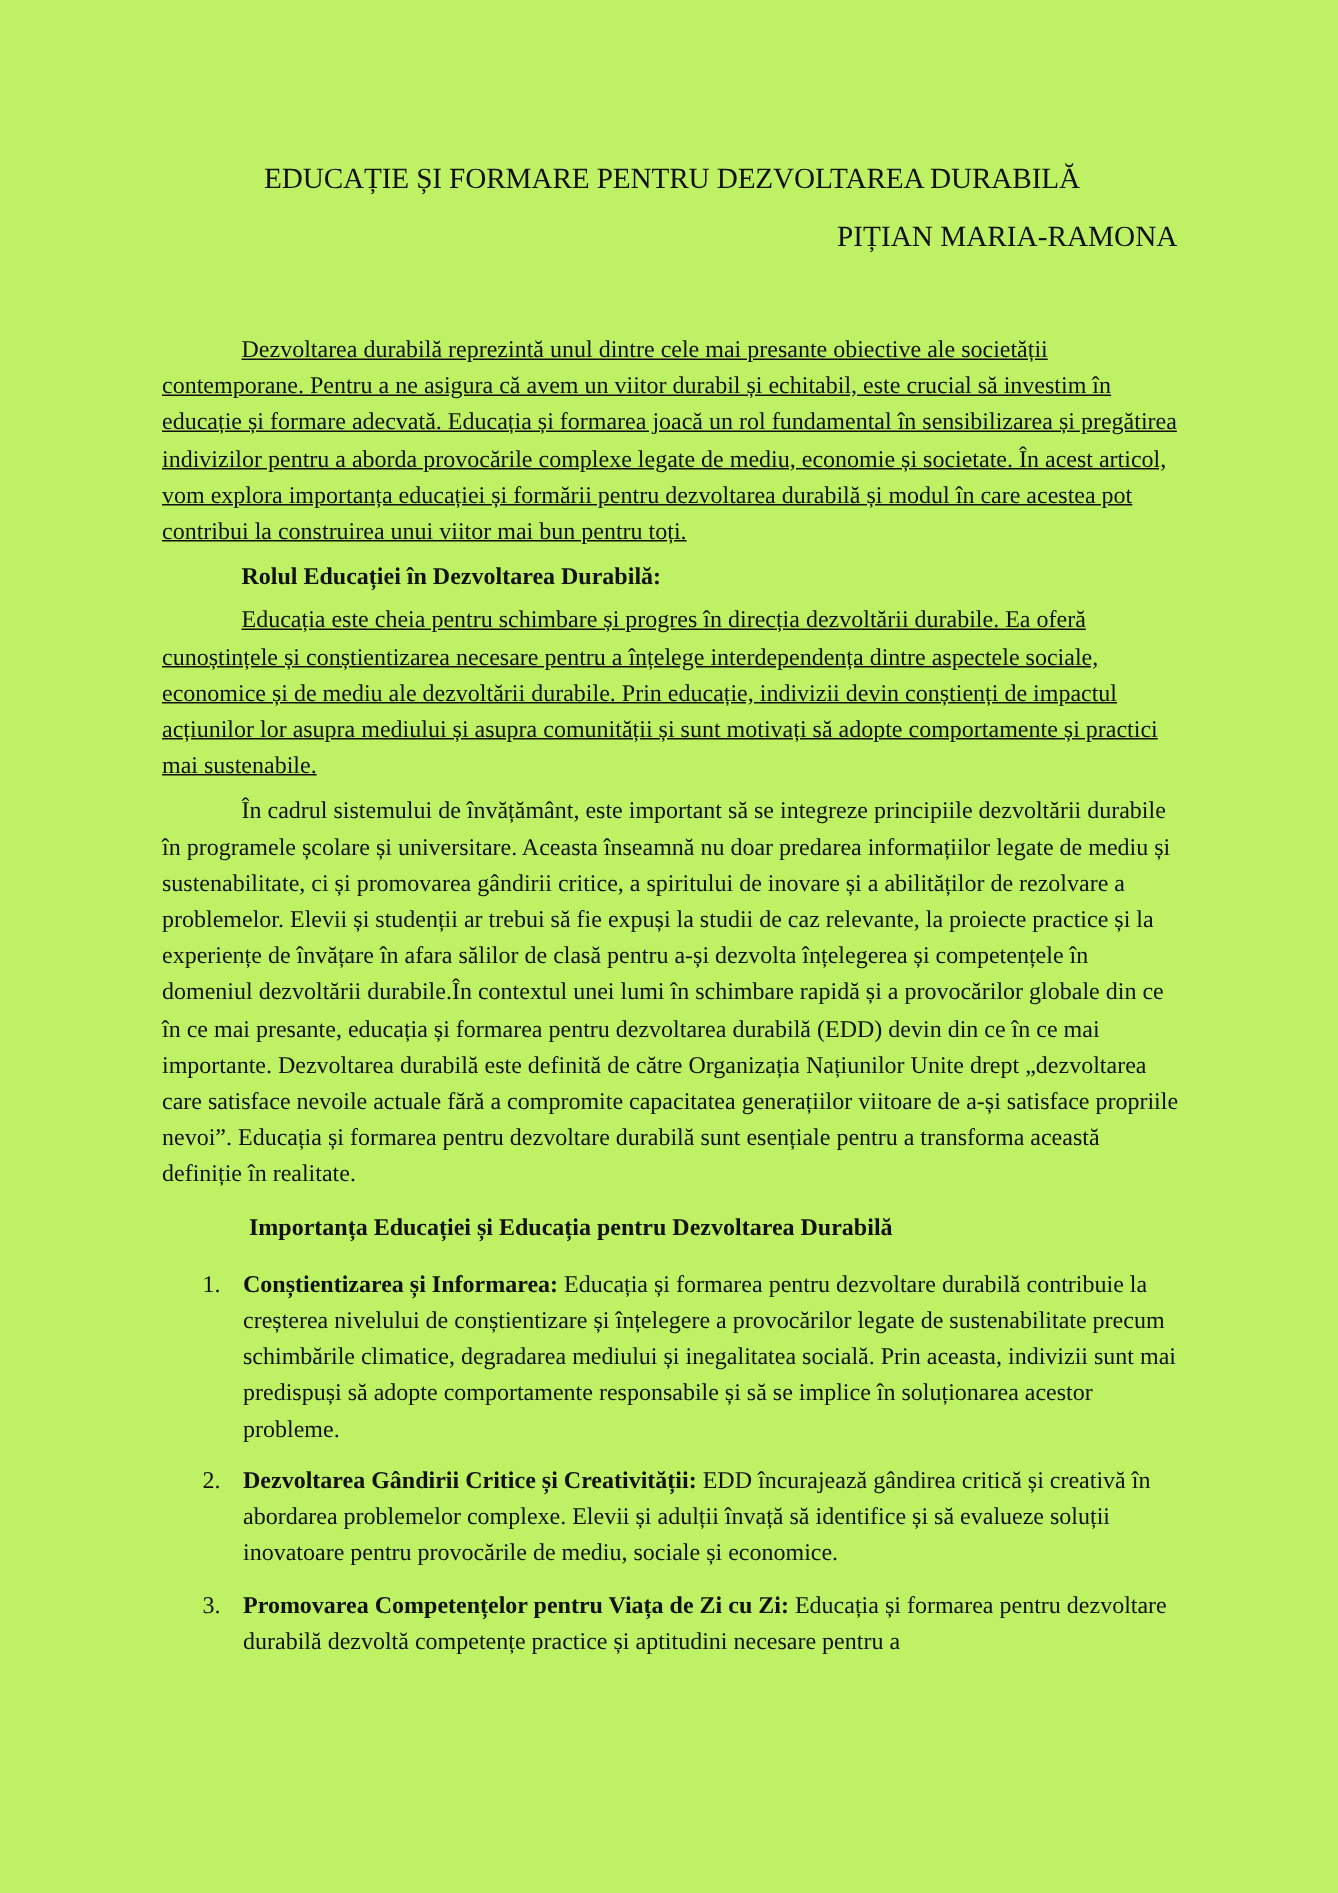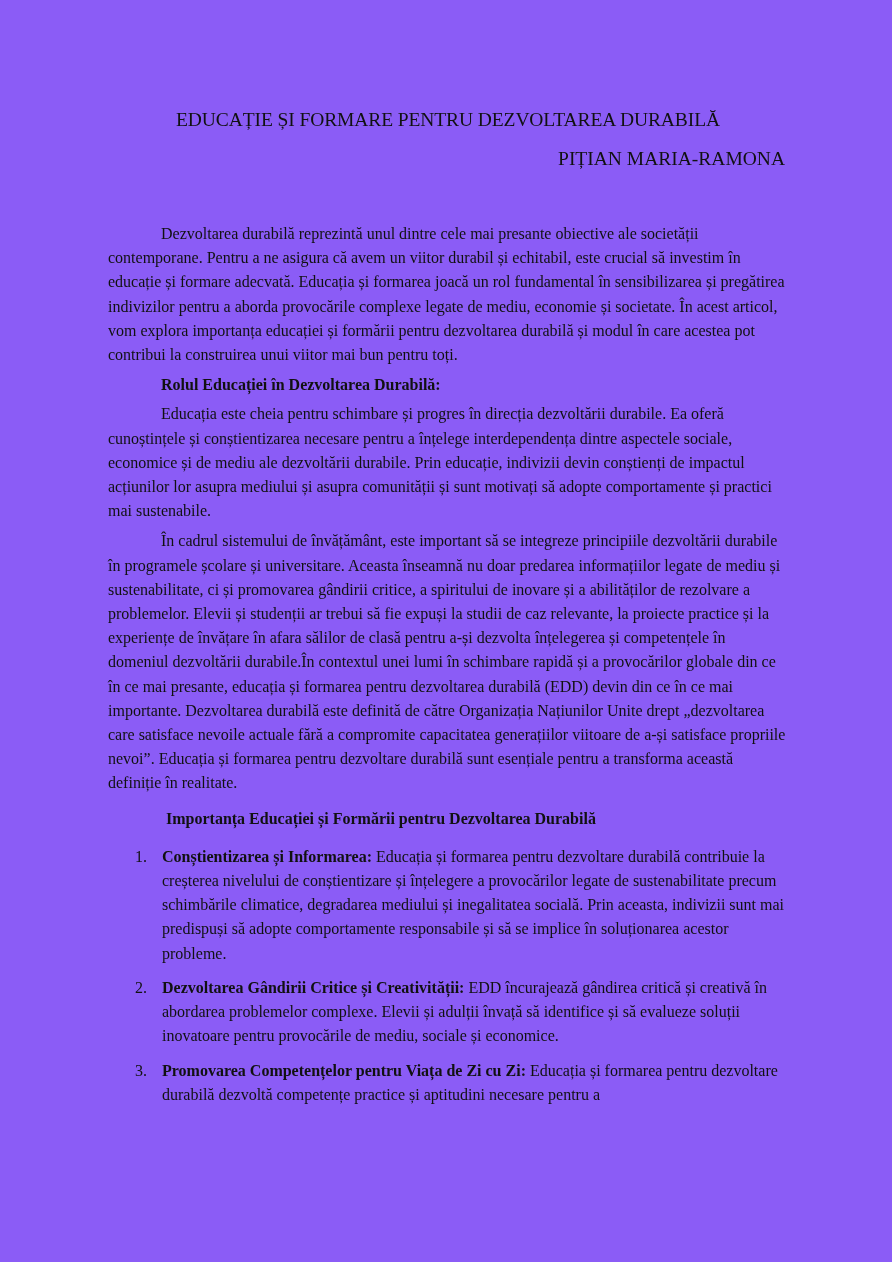--- a/index.html
+++ b/index.html
@@ -14,21 +14,21 @@
       overflow: hidden;
       font-family: "Liberation Serif", "DejaVu Serif", serif;
       color: #111111;
       font-size: 16px;
     }
     .page {
       position: absolute;
       left: 0; top: 0;
       width: 892px;
       height: 1262px;
-      background: #8b5cf6;
+      background: #bef264;
     }
     .title {
       position: absolute;
       top: 109px;
       left: 0;
       width: 892px;
       text-align: center;
       font-size: 19.5px;
       letter-spacing: -0.1px;
       margin: 0;
@@ -53,20 +53,21 @@
       font-size: 16px;
     }
     p {
       margin: 0;
     }
     .indent {
       text-indent: 53px;
     }
     .gap-after {
       margin-bottom: 6px;
+      text-decoration: underline;
     }
     .heading {
       font-weight: bold;
       text-indent: 53px;
       margin-bottom: 5px;
     }
     .heading2 {
       font-weight: bold;
       padding-left: 58px;
       margin-top: 11px;
@@ -103,21 +104,21 @@
   <div class="body">
 
     <p class="indent gap-after">Dezvoltarea durabilă reprezintă unul dintre cele mai presante obiective ale societății contemporane. Pentru a ne asigura că avem un viitor durabil și echitabil, este crucial să investim în educație și formare adecvată. Educația și formarea joacă un rol fundamental în sensibilizarea și pregătirea indivizilor pentru a aborda provocările complexe legate de mediu, economie și societate. În acest articol, vom explora importanța educației și formării pentru dezvoltarea durabilă și modul în care acestea pot contribui la construirea unui viitor mai bun pentru toți.</p>
 
     <p class="heading">Rolul Educației în Dezvoltarea Durabilă:</p>
 
     <p class="indent gap-after">Educația este cheia pentru schimbare și progres în direcția dezvoltării durabile. Ea oferă cunoștințele și conștientizarea necesare pentru a înțelege interdependența dintre aspectele sociale, economice și de mediu ale dezvoltării durabile. Prin educație, indivizii devin conștienți de impactul acțiunilor lor asupra mediului și asupra comunității și sunt motivați să adopte comportamente și practici mai sustenabile.</p>
 
     <p class="indent">În cadrul sistemului de învățământ, este important să se integreze principiile dezvoltării durabile în programele școlare și universitare. Aceasta înseamnă nu doar predarea informațiilor legate de mediu și sustenabilitate, ci și promovarea gândirii critice, a spiritului de inovare și a abilităților de rezolvare a problemelor. Elevii și studenții ar trebui să fie expuși la studii de caz relevante, la proiecte practice și la experiențe de învățare în afara sălilor de clasă pentru a-și dezvolta înțelegerea și competențele în domeniul dezvoltării durabile.În contextul unei lumi în schimbare rapidă și a provocărilor globale din ce în ce mai presante, educația și formarea pentru dezvoltarea durabilă (EDD) devin din ce în ce mai importante. Dezvoltarea durabilă este definită de către Organizația Națiunilor Unite drept „dezvoltarea care satisface nevoile actuale fără a compromite capacitatea generațiilor viitoare de a-și satisface propriile nevoi”. Educația și formarea pentru dezvoltare durabilă sunt esențiale pentru a transforma această definiție în realitate.</p>
 
-    <p class="heading2">Importanța Educației și Formării pentru Dezvoltarea Durabilă</p>
+    <p class="heading2">Importanța Educației și Educația pentru Dezvoltarea Durabilă</p>
 
     <ol class="list">
       <li>
         <span class="num">1.</span><b>Conștientizarea și Informarea:</b><span> Educația și formarea pentru dezvoltare durabilă contribuie la creșterea nivelului de conștientizare și înțelegere a provocărilor legate de sustenabilitate precum schimbările climatice, degradarea mediului și inegalitatea socială. Prin aceasta, indivizii sunt mai predispuși să adopte comportamente responsabile și să se implice în soluționarea acestor probleme.</span>
       </li>
       <li>
         <span class="num">2.</span><b>Dezvoltarea Gândirii Critice și Creativității:</b><span> EDD încurajează gândirea critică și creativă în abordarea problemelor complexe. Elevii și adulții învață să identifice și să evalueze soluții inovatoare pentru provocările de mediu, sociale și economice.</span>
       </li>
       <li>
         <span class="num">3.</span><b>Promovarea Competențelor pentru Viața de Zi cu Zi:</b><span> Educația și formarea pentru dezvoltare durabilă dezvoltă competențe practice și aptitudini necesare pentru a</span>

